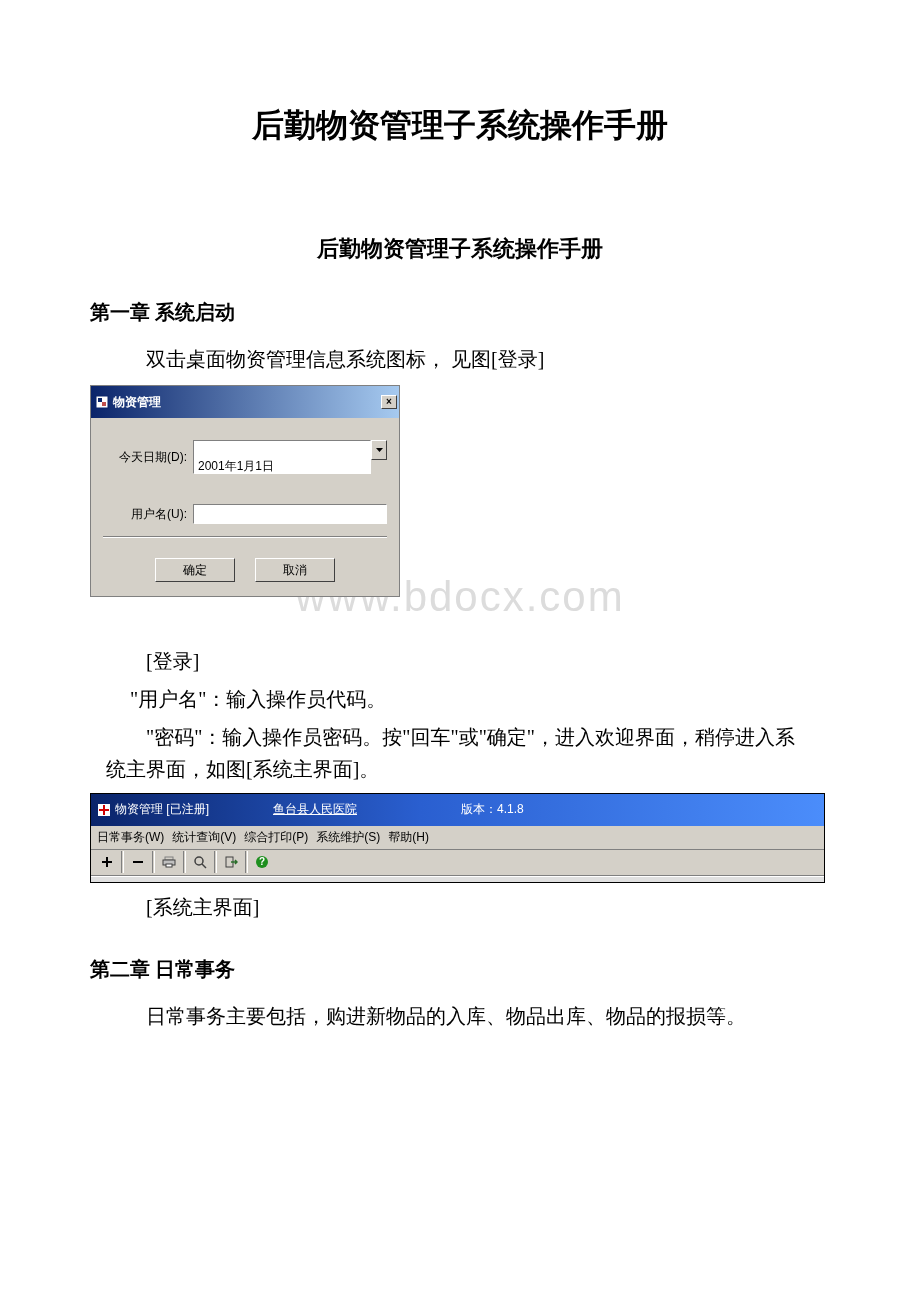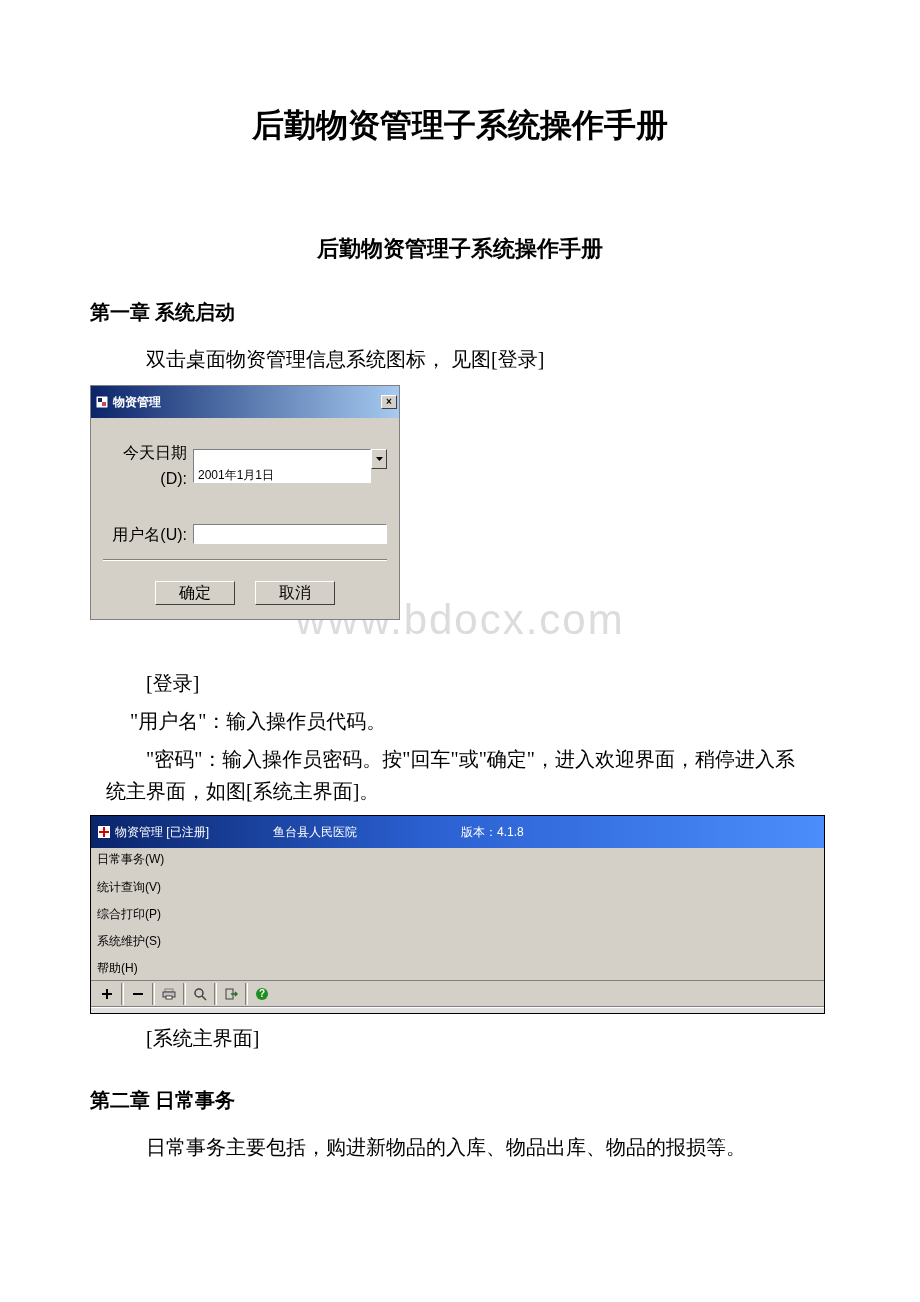--- a/index.html
+++ b/index.html
@@ -76,21 +76,21 @@
   .login-body { padding: 14px 12px 10px 12px; }
   .login-row {
     display: flex;
     align-items: center;
     margin: 8px 0;
   }
   .login-label {
     width: 90px;
     text-align: right;
     padding-right: 6px;
-    font-size: 16px;
+    font-size: 12px;
   }
   .login-input {
     flex: 1;
     height: 20px;
     border-top: 1px solid #808080;
     border-left: 1px solid #808080;
     border-right: 1px solid #fff;
     border-bottom: 1px solid #fff;
     background: #fff;
     padding: 2px 4px;
@@ -129,21 +129,21 @@
     gap: 20px;
     padding: 8px 0 4px 0;
   }
   .win-btn {
     width: 80px; height: 24px;
     background: #d4d0c8;
     border-top: 1px solid #fff;
     border-left: 1px solid #fff;
     border-right: 1px solid #404040;
     border-bottom: 1px solid #404040;
-    font-size: 16px;
+    font-size: 12px;
     text-align: center;
     line-height: 22px;
     cursor: default;
   }
 
   .watermark {
     position: relative;
     text-align: center;
     font-size: 42px;
     color: #dcdcdc;
@@ -170,29 +170,28 @@
     height: 20px;
     background: linear-gradient(to right, #0a246a, #2a5fd0 45%, #4b8dfb);
     color: #fff;
     padding: 16px 6px;
     gap: 4px;
   }
   .app-title .cross {
     display: inline-flex; width: 14px; height: 14px;
   }
   .title-seg1 { flex: 0 0 auto; padding-right: 60px; }
-  .title-seg2 { flex: 0 0 auto; padding-right: 100px; }
+  .title-seg2 { flex: 0 0 auto; padding-right: 100px; text-decoration: underline; }
   .app-menu {
     background: #d4d0c8;
     border-bottom: 1px solid #808080;
     padding: 2px 6px;
     display: flex;
     gap: 8px;
     color: #000;
-    flex-direction: column;
   }
   .app-menu span { cursor: default; }
   .app-toolbar {
     background: #d4d0c8;
     height: 26px;
     display: flex;
     align-items: center;
     padding: 0 4px;
     gap: 0;
     border-bottom: 1px solid #808080;

